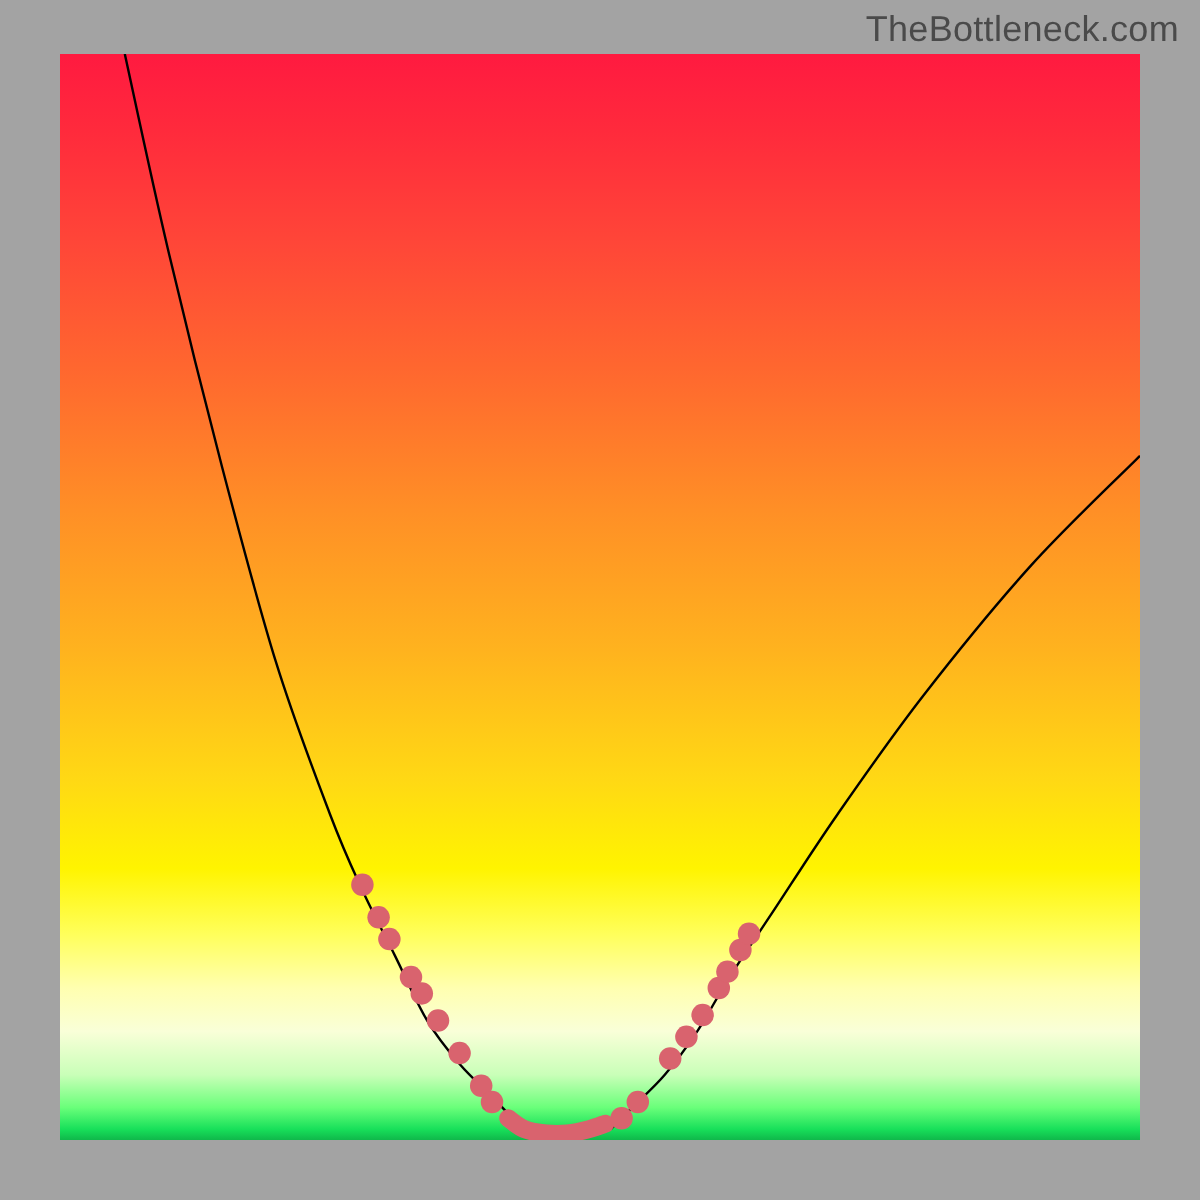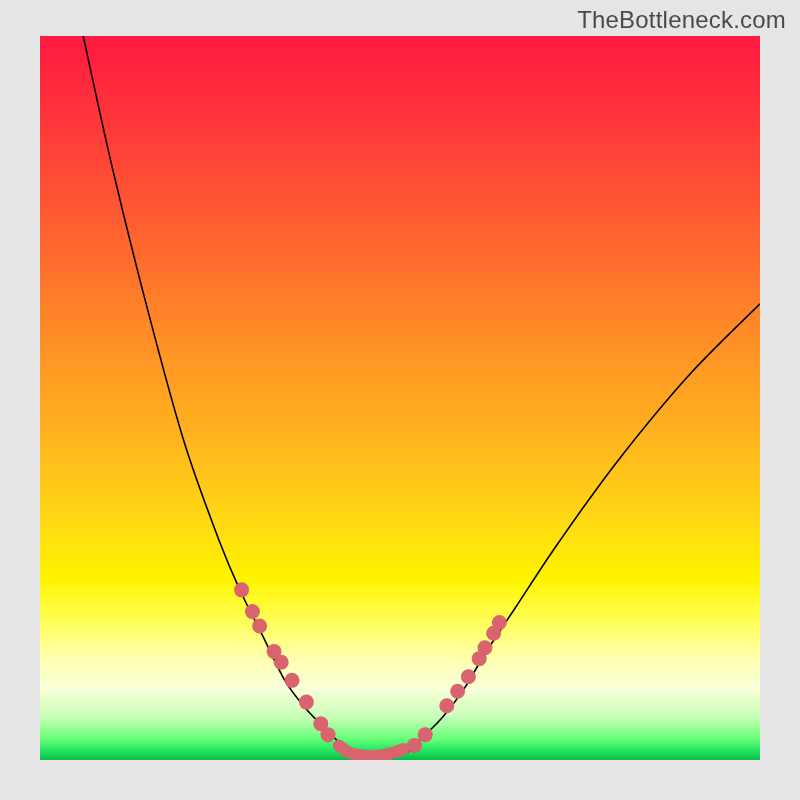--- a/index.html
+++ b/index.html
@@ -8,21 +8,21 @@
     width: 800px;
     height: 800px;
     overflow: hidden;
     font-family: Arial, Helvetica, sans-serif;
     background: #000;
   }
   .stage {
     position: relative;
     width: 800px;
     height: 800px;
-    background: #e5e5e5;
+    background: #a3a3a3;
   }
   .watermark {
     position: absolute;
     top: 6px;
     right: 14px;
     color: #4a4a4a;
     font-size: 24px;
     font-weight: 400;
     letter-spacing: 0.2px;
     z-index: 10;

